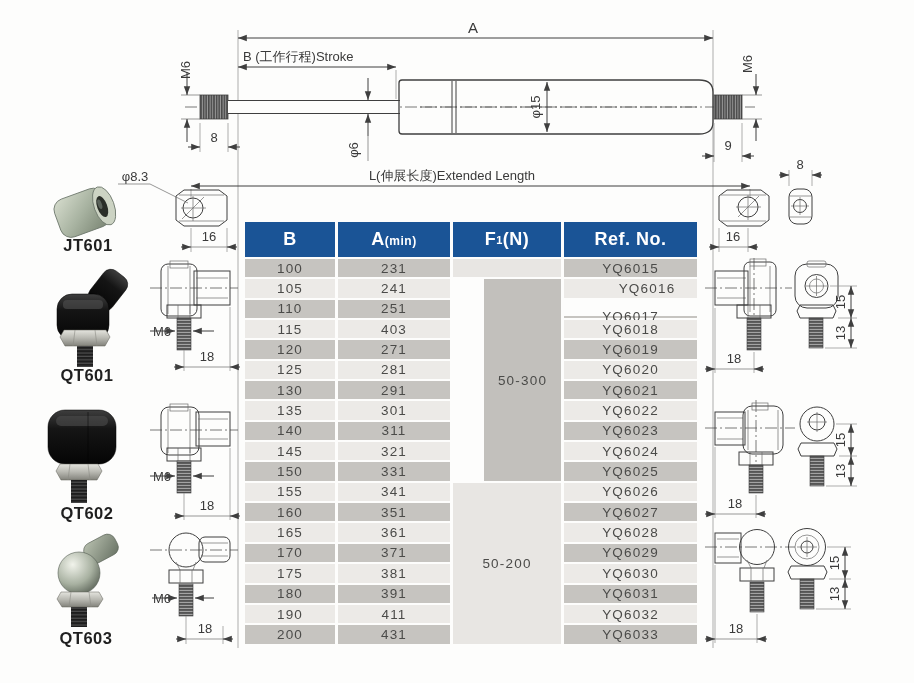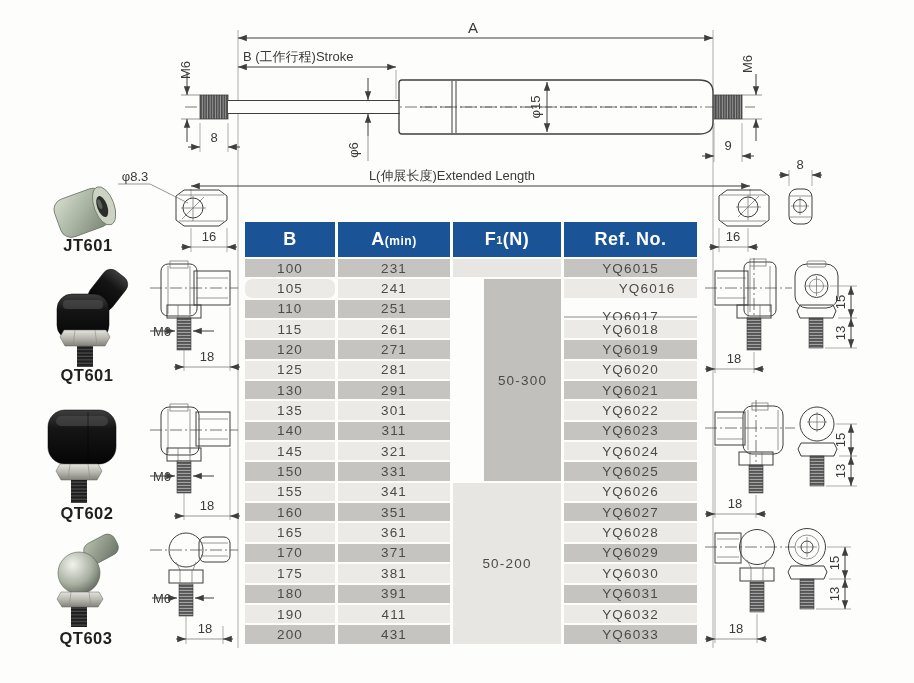--- a/index.html
+++ b/index.html
@@ -473,28 +473,28 @@
         <sub>1</sub>
         <span>(N)</span>
   </div>
   <div class="th" style="grid-column:4">
     <span>Ref. No.</span>
   </div>
 
 <div class="cell dark" style="grid-area: 2 / 1;">100</div>
       <div class="cell dark" style="grid-area: 2 / 2;">231</div>
       <div class="cell dark" style="grid-area: 2 / 4;">YQ6015</div>
-      <div class="cell light" style="grid-area: 3 / 1; border-radius: 7px;">105</div>
+      <div class="cell light" style="grid-area: 3 / 1;">105</div>
       <div class="cell light" style="grid-area: 3 / 2;">241</div>
       <div class="cell light" style="grid-area: 3 / 4; padding-left: 33px;">YQ6016</div>
       <div class="cell dark" style="grid-area: 4 / 1;">110</div>
       <div class="cell dark" style="grid-area: 4 / 2;">251</div>
       <div class="cell dark" style="grid-area: 4 / 4; margin-top: 16px;">YQ6017</div>
       <div class="cell light" style="grid-area: 5 / 1;">115</div>
-      <div class="cell light" style="grid-area: 5 / 2;">261</div>
+      <div class="cell light" style="grid-area: 5 / 2;">403</div>
       <div class="cell light" style="grid-area: 5 / 4;">YQ6018</div>
       <div class="cell dark" style="grid-area: 6 / 1;">120</div>
       <div class="cell dark" style="grid-area: 6 / 2;">271</div>
       <div class="cell dark" style="grid-area: 6 / 4;">YQ6019</div>
       <div class="cell light" style="grid-area: 7 / 1;">125</div>
       <div class="cell light" style="grid-area: 7 / 2;">281</div>
       <div class="cell light" style="grid-area: 7 / 4;">YQ6020</div>
       <div class="cell dark" style="grid-area: 8 / 1;">130</div>
       <div class="cell dark" style="grid-area: 8 / 2;">291</div>
       <div class="cell dark" style="grid-area: 8 / 4;">YQ6021</div>

